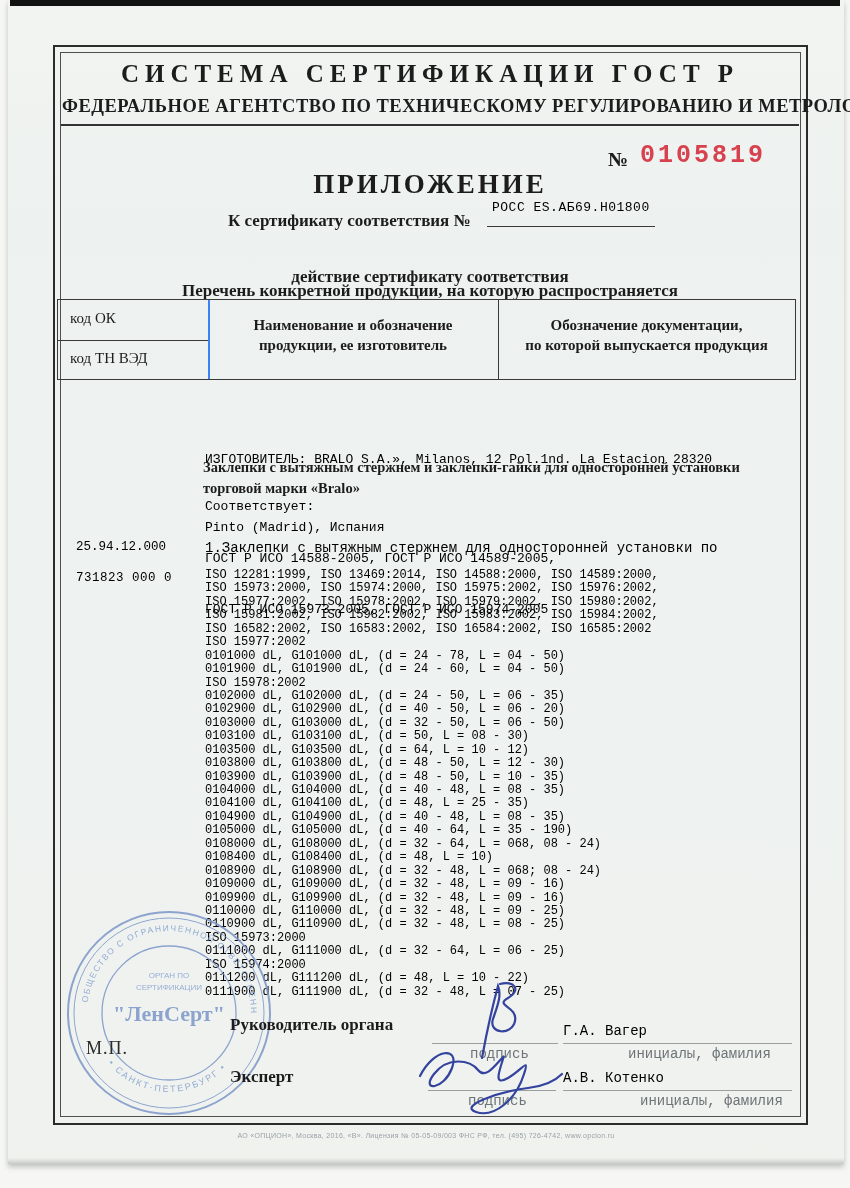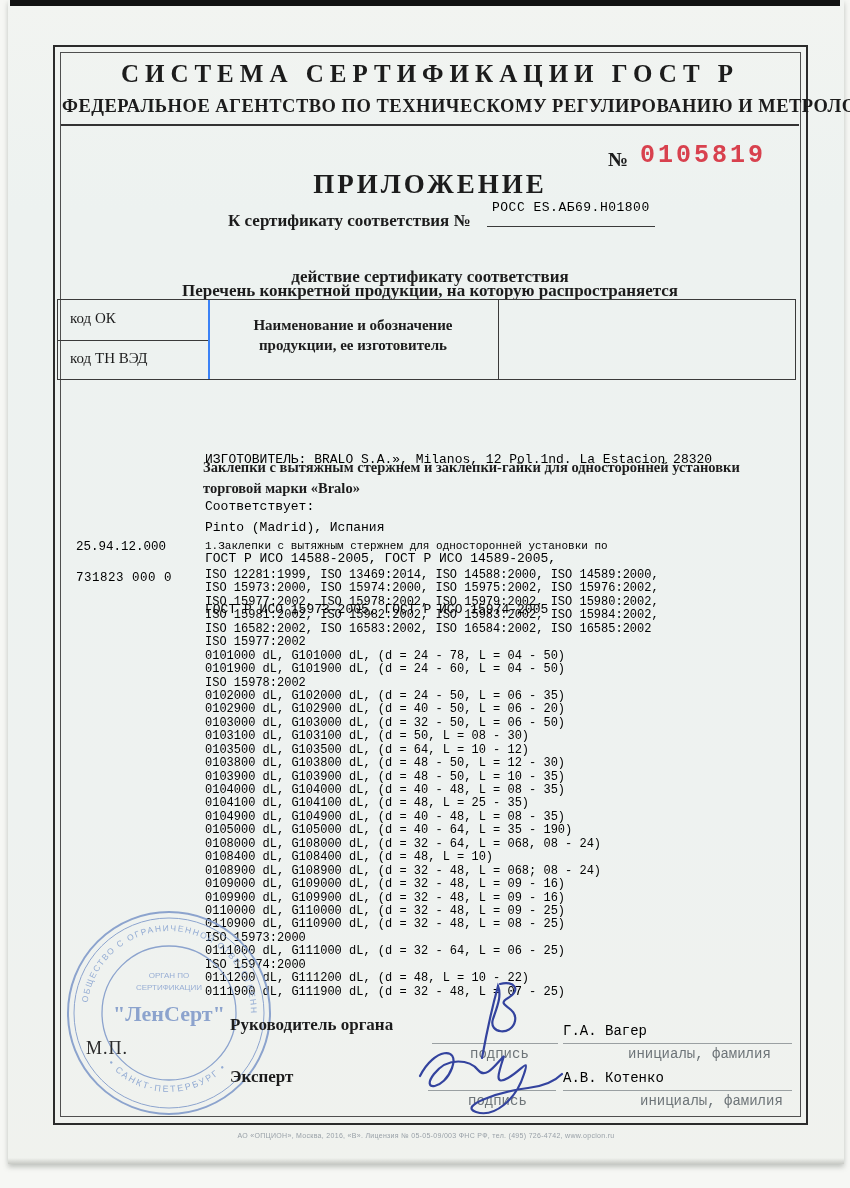--- a/index.html
+++ b/index.html
@@ -44,21 +44,21 @@
   .tbl .c3{position:absolute;left:440px;top:0;right:0;height:100%;}
   .tbl .cc{position:absolute;left:0;top:15px;width:100%;text-align:center;font-size:15px;line-height:20px;font-weight:bold;}
   
   .mono{font-family:"Liberation Mono","DejaVu Sans Mono",monospace;color:#000000;white-space:pre;}
   .code-ok{left:76px;top:540px;font-size:12.5px;}
   .code-tnved{left:76px;top:571px;font-size:12.5px;letter-spacing:.5px;}
   .manuf{left:205px;top:404px;font-size:13px;line-height:22.5px;}
   .product{left:203px;top:457px;font-size:14.5px;line-height:21px;font-weight:bold;}
   .conforms{left:205px;top:499px;font-size:13px;}
   .gost{left:205px;top:516px;font-size:13px;line-height:17px;}
-  .item1{left:205px;top:540px;font-size:11px;}
+  .item1{left:205px;top:540px;font-size:14px;}
   .speclist{left:205px;top:569px;font-size:12px;}
   .speclist div{height:13.45px;line-height:13.45px;white-space:pre;}
   
   .role1{left:230px;top:1015px;font-size:17px;font-weight:bold;}
   .role2{left:230px;top:1067px;font-size:17px;font-weight:bold;}
   .sigline{height:1px;background:#9aa0a2;}
   .sig-l1{left:432px;top:1043px;width:126px;}
   .sig-l2{left:428px;top:1090px;width:128px;}
   .name-l1{left:563px;top:1043px;width:229px;}
   .name-l2{left:563px;top:1090px;width:229px;}
@@ -104,20 +104,26 @@
 <div class="abs tbl">
   <div class="c1">
     <div class="c1t">код ОК</div>
     <div class="split"></div>
     <div class="c1b">код ТН ВЭД</div>
   </div>
   <div class="c2">
     <div class="cc">
       <div>Наименование и обозначение</div>
       <div>продукции, ее изготовитель</div>
+    </div>
+  </div>
+  <div class="c3">
+    <div class="cc">
+      <div>Обозначение документации,</div>
+      <div>по которой выпускается продукция</div>
     </div>
   </div>
 </div>
 
 <div class="abs mono code-ok">25.94.12.000</div>
 <div class="abs mono code-tnved">731823 000 0</div>
 
 <div class="abs mono manuf">
   <div>ИЗГОТОВИТЕЛЬ: BRALO S.A.», Milanos, 12 Pol.1nd. La Estacion 28320</div>
   <div>Pinto (Madrid), Испания</div>

